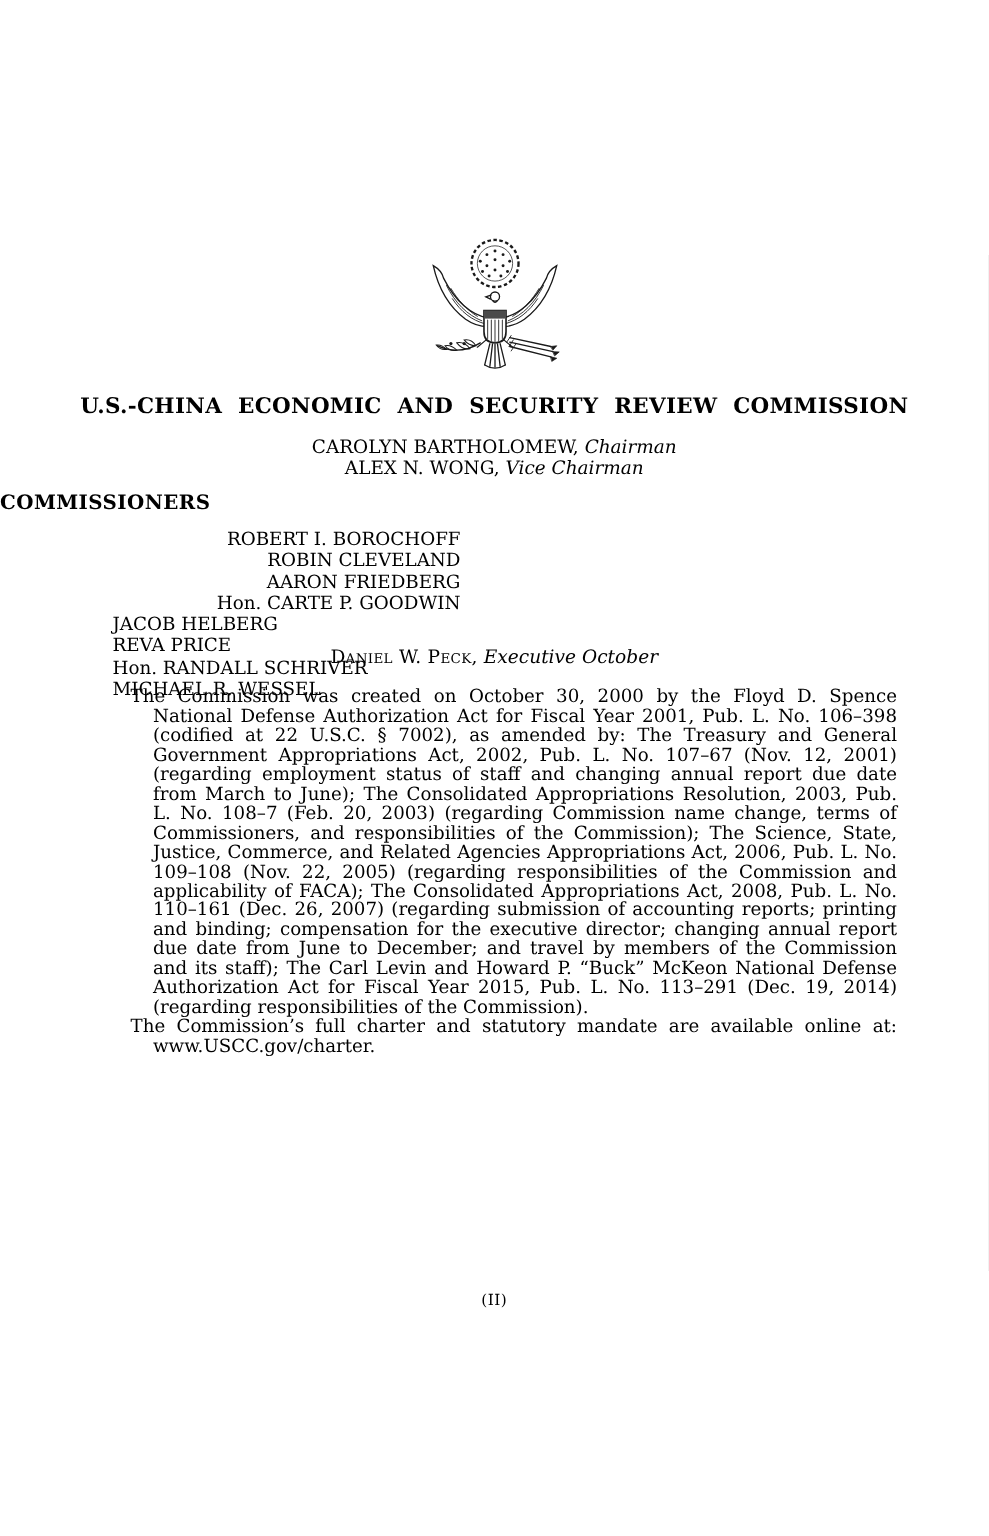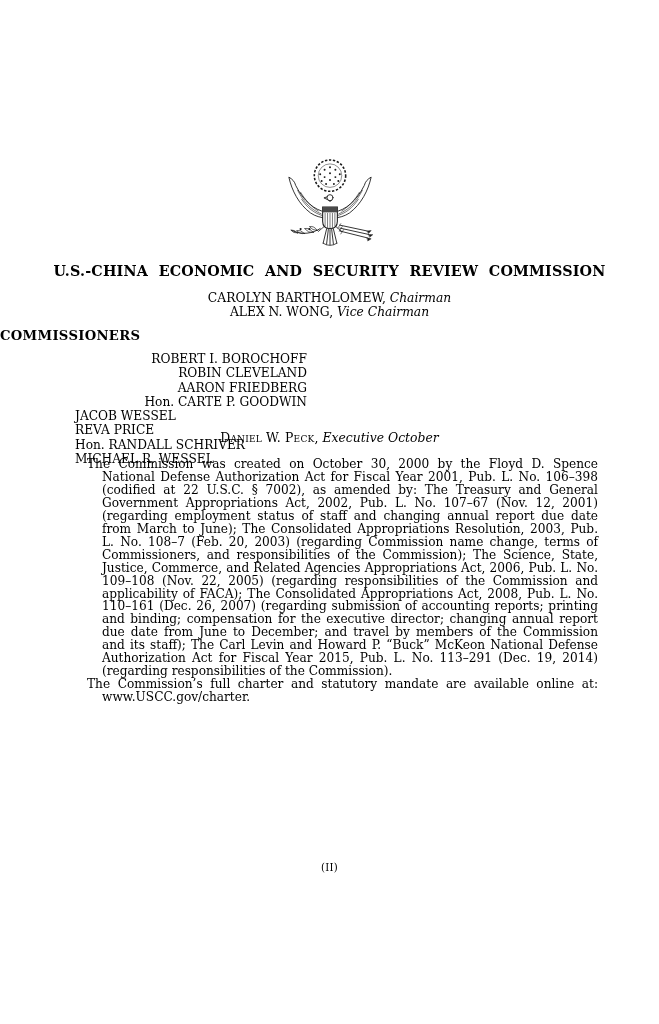--- a/index.html
+++ b/index.html
@@ -181,21 +181,21 @@
 
   <div class="columns">
     <div class="col-left">
       <div>ROBERT I. BOROCHOFF</div>
       <div>ROBIN CLEVELAND</div>
       <div>AARON FRIEDBERG</div>
       <div>Hon. CARTE P. GOODWIN</div>
     </div>
     <div class="col-gap"></div>
     <div class="col-right">
-      <div>JACOB WESSEL</div>
+      <div>JACOB HELBERG</div>
       <div>REVA PRICE</div>
       <div>Hon. RANDALL SCHRIVER</div>
       <div>MICHAEL R. WESSEL</div>
     </div>
   </div>
 
   <div class="exec-line">
     <span class="sc">Daniel W. Peck,</span>
     <span class="role">Executive October</span>
   </div>

